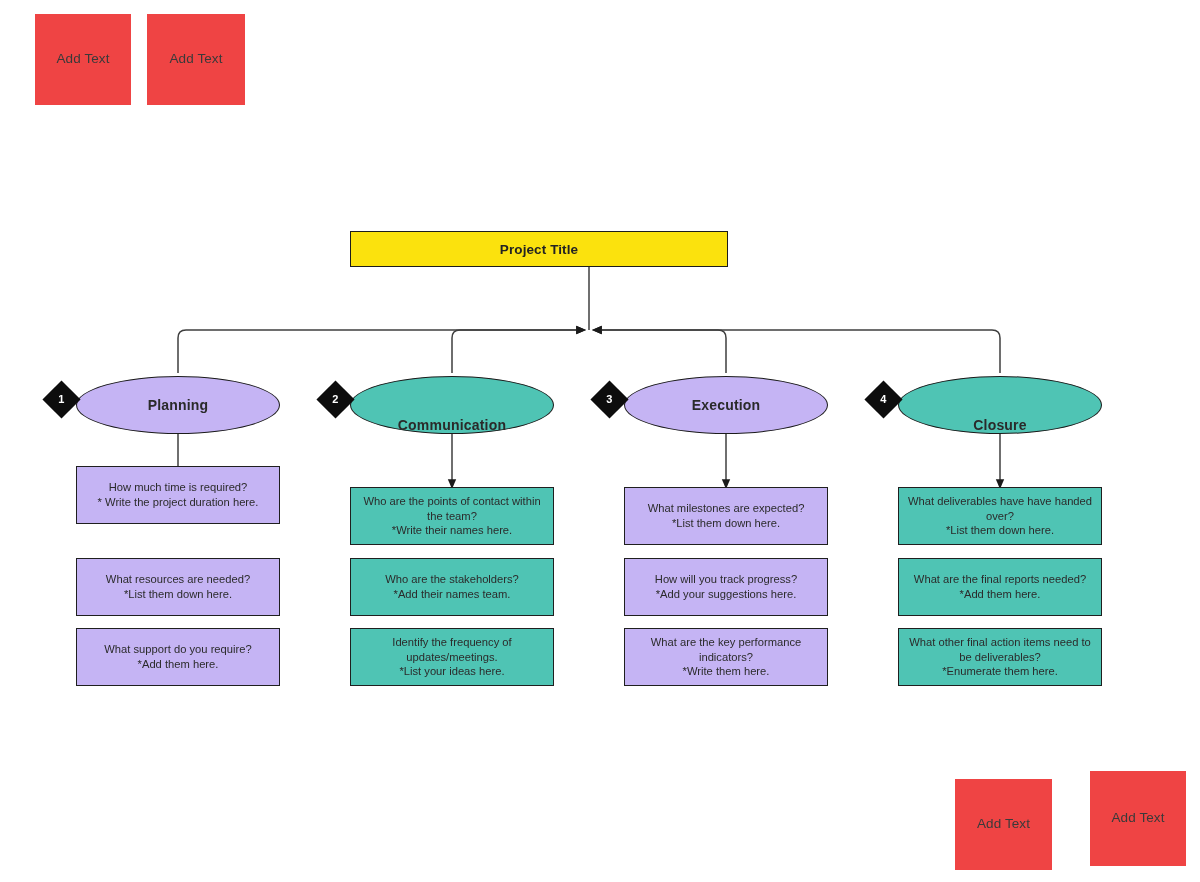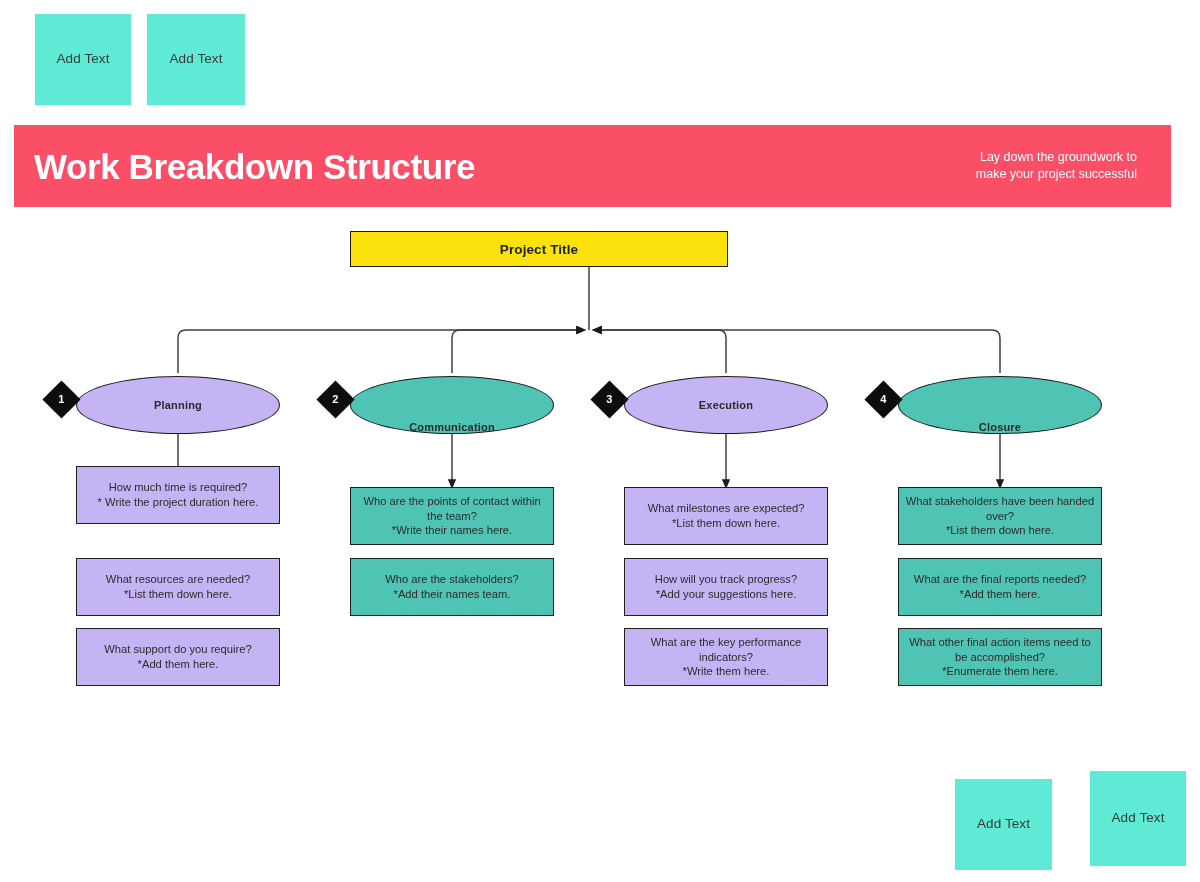--- a/index.html
+++ b/index.html
@@ -21,21 +21,21 @@
   #canvas {
     position: absolute;
     inset: 0;
     width: 1200px;
     height: 882px;
   }
 
   
   .sticky {
     position: absolute;
-    background: #5eead4;
+    background: #ef4444;
     display: flex;
     align-items: center;
     justify-content: center;
     font-size: 13.5px;
     color: #3a3a3a;
     letter-spacing: .1px;
     line-height: 1.2;
     text-align: center;
     user-select: none;
   }
@@ -112,21 +112,21 @@
     width: 204px;
     height: 58px;
     border: 1.8px solid #1b1b1b;
     border-radius: 50%;
     box-sizing: border-box;
     display: flex;
     align-items: center;
     justify-content: center;
   }
   .phase-label {
-    font-size: 11px;
+    font-size: 14px;
     font-weight: bold;
     color: #2a2a2a;
     letter-spacing: .2px;
   }
   .phase-badge {
     position: absolute;
     left: -28px;
     top: 10px;
     width: 27px;
     height: 27px;
@@ -169,25 +169,20 @@
 
 <div id="canvas">
 
   <div class="sticky" style="left:35px; top:14px; width:96px; height:91px;">
     <span>Add Text</span>
   </div>
   <div class="sticky" style="left:147px; top:14px; width:98px; height:91px;">
     <span>Add Text</span>
   </div>
 
-  <div id="header-band">
-    <div id="header-title">Work Breakdown Structure</div>
-    <div id="header-tagline">Lay down the groundwork to
-make your project successful</div>
-  </div>
 
   <div id="root-node">
     <span>Project Title</span>
   </div>
 
   <svg id="connectors" viewBox="0 0 1200 882" width="1200" height="882" xmlns="http://www.w3.org/2000/svg">
     <defs>
       <marker id="arrowhead" markerWidth="7" markerHeight="7" refX="3.2" refY="3.1" orient="auto" markerUnits="strokeWidth">
         <path d="M0,0.3 L6.6,3.1 L0,5.9 z" fill="#1b1b1b"></path>
       </marker>
@@ -236,20 +231,24 @@
     </div>
   </div>
   <div class="task-box fill-teal" style="left:350px; top:487px;">
     <span>Who are the points of contact within the team?
 *Write their names here.</span>
   </div>
   <div class="task-box fill-teal" style="left:350px; top:558px;">
     <span>Who are the stakeholders?
 *Add their names team.</span>
   </div>
+  <div class="task-box fill-teal" style="left:350px; top:628px;">
+    <span>Identify the frequency of updates/meetings.
+*List your ideas here.</span>
+  </div>
 
   <div class="phase" style="left:624px; top:376px;">
     <div class="phase-ellipse fill-purple">
       <span class="phase-label">Execution</span>
     </div>
     <div class="phase-badge">
       <span>3</span>
     </div>
   </div>
   <div class="task-box fill-purple" style="left:624px; top:487px;">
@@ -267,29 +266,29 @@
 
   <div class="phase" style="left:898px; top:376px;">
     <div class="phase-ellipse fill-teal">
       <span class="phase-label">Closure</span>
     </div>
     <div class="phase-badge">
       <span>4</span>
     </div>
   </div>
   <div class="task-box fill-teal" style="left:898px; top:487px;">
-    <span>What stakeholders have been handed over?
+    <span>What deliverables have have handed over?
 *List them down here.</span>
   </div>
   <div class="task-box fill-teal" style="left:898px; top:558px;">
     <span>What are the final reports needed?
 *Add them here.</span>
   </div>
   <div class="task-box fill-teal" style="left:898px; top:628px;">
-    <span>What other final action items need to be accomplished?
+    <span>What other final action items need to be deliverables?
 *Enumerate them here.</span>
   </div>
 
   <div class="sticky" style="left:955px; top:779px; width:97px; height:91px;">
     <span>Add Text</span>
   </div>
   <div class="sticky" style="left:1090px; top:771px; width:96px; height:95px;">
     <span>Add Text</span>
   </div>
 

